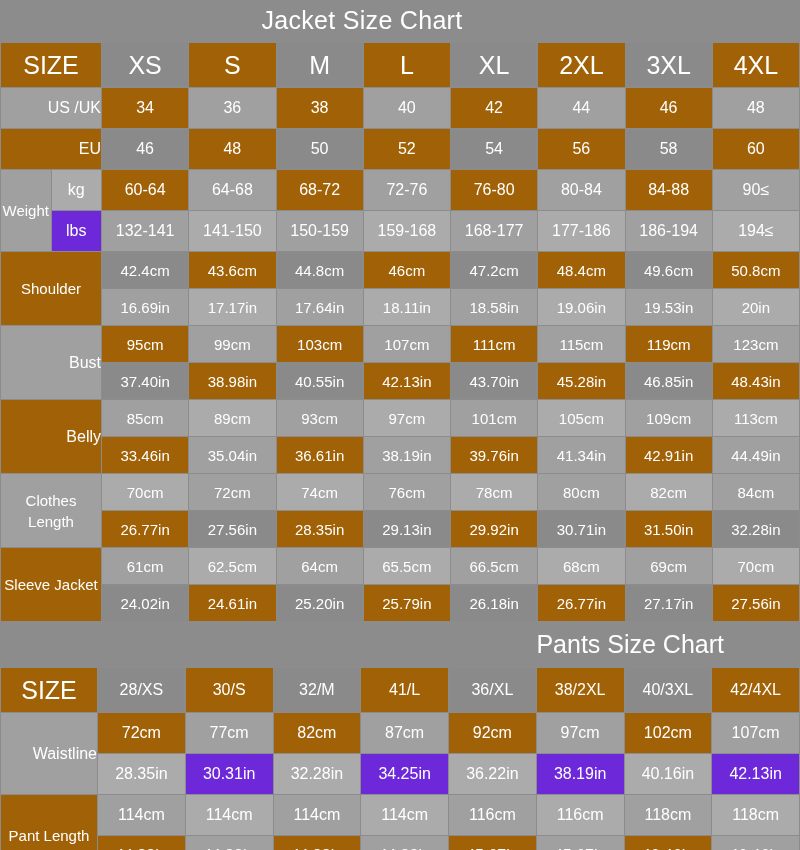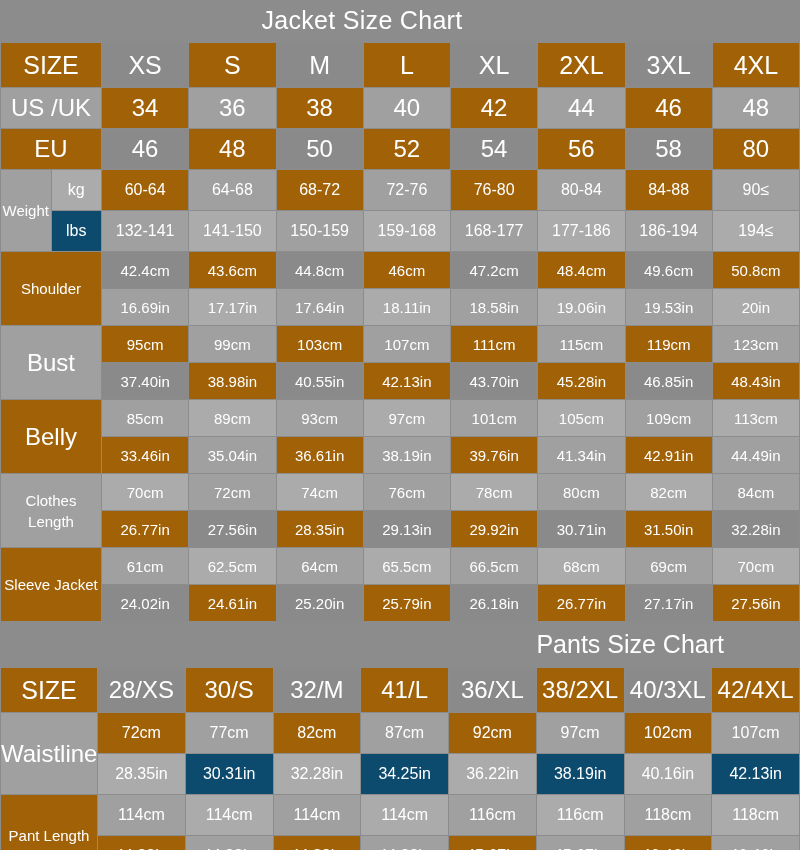--- a/index.html
+++ b/index.html
@@ -40,34 +40,35 @@
     color: #ffffff;
     border: 1px solid #8c8c8c;
     padding: 0;
     font-weight: normal;
   }
   
   .t-dark   { background: #8a8a8a; }
   .t-mid    { background: #a16207; }
   .t-light  { background: #a0a0a0; }
   .t-pale   { background: #ababab; margin-top: 48px; }
-  .t-paler  { background: #0c4a6e; margin-left: 40px; }
+  .t-paler  { background: #6d28d9; margin-left: 40px; }
 
   .lbl {
-    font-size: 24px;
+    font-size: 16px;
+    text-align: right;
   }
   .lbl-sm {
     font-size: 15px;
     line-height: 21px;
   }
   .hdr-size {
     font-size: 25px;
   }
   .hdr-val {
-    font-size: 24px;
+    font-size: 16px;
   }
   .unit {
     font-size: 16px;
   }
   .cell {
     font-size: 15px;
     height: 36px;
   }
   .cell-w {
     font-size: 16px;
@@ -122,21 +123,21 @@
 
       <tr class="row-h-val">
         <td class="t-mid lbl col-label" colspan="2">EU</td>
         <td class="t-dark hdr-val">46</td>
         <td class="t-mid hdr-val">48</td>
         <td class="t-dark hdr-val">50</td>
         <td class="t-mid hdr-val">52</td>
         <td class="t-dark hdr-val">54</td>
         <td class="t-mid hdr-val">56</td>
         <td class="t-dark hdr-val">58</td>
-        <td class="t-mid hdr-val">80</td>
+        <td class="t-mid hdr-val">60</td>
       </tr>
 
       <tr>
         <td class="t-light lbl-sm col-label" rowspan="2">Weight</td>
         <td class="t-pale unit col-unit">kg</td>
         <td class="t-mid cell-w">60-64</td>
         <td class="t-light cell-w">64-68</td>
         <td class="t-mid cell-w">68-72</td>
         <td class="t-light cell-w">72-76</td>
         <td class="t-mid cell-w">76-80</td>

